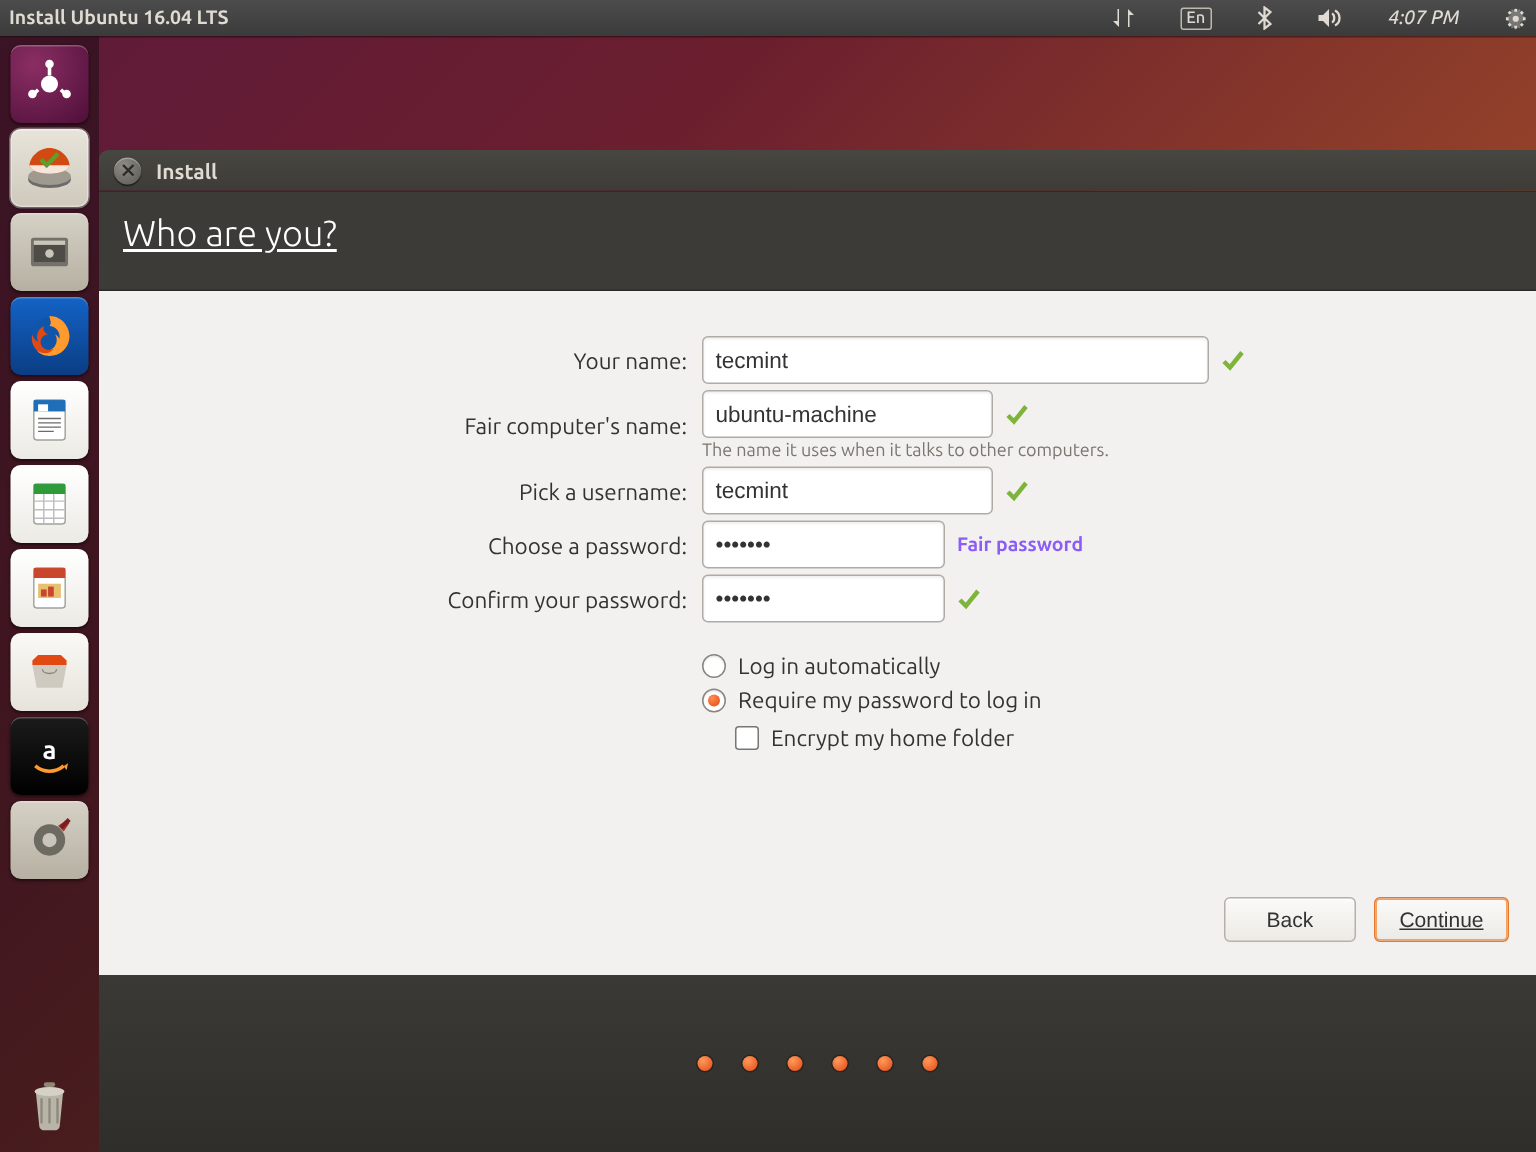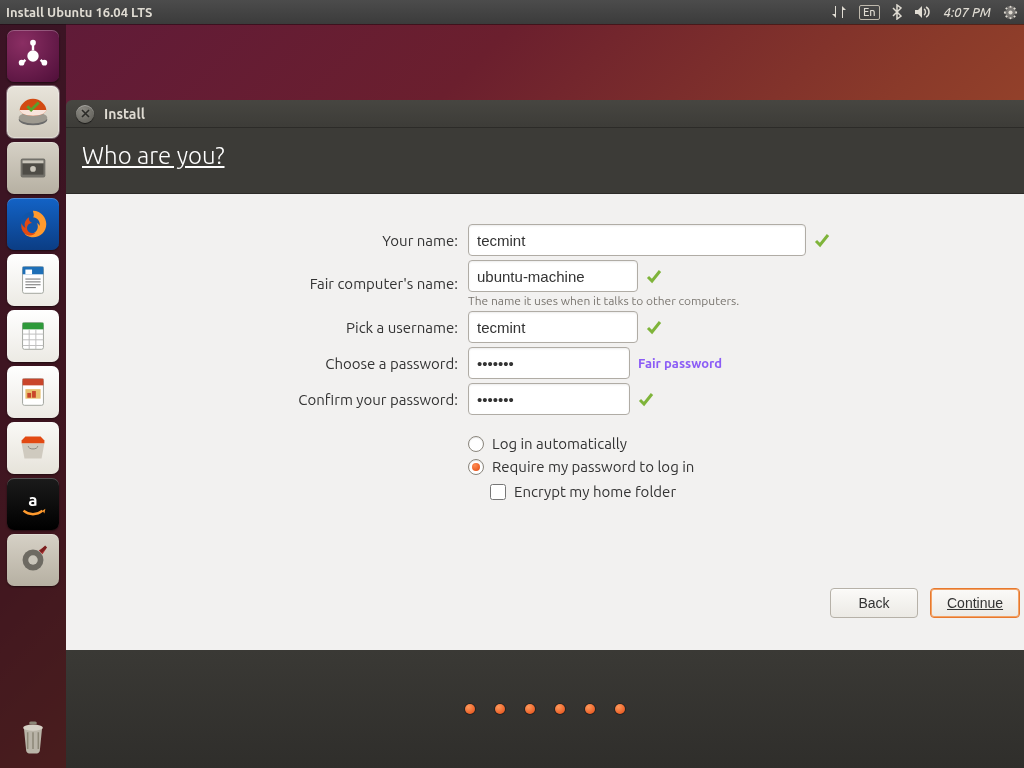--- a/index.html
+++ b/index.html
@@ -10,21 +10,21 @@
   
   .top-panel {
     position: absolute; left:0; top:0; right:0; height:24px;
     background: linear-gradient(#4c4c4c,#3b3b3b);
     color:#dfdbd2; font-size:13px; font-weight:600;
     display:flex; align-items:center; padding:0 6px;
     box-shadow:0 1px 0 rgba(0,0,0,.4);
   }
   .top-panel .title { flex:none; }
   .top-panel .spacer { flex:1; }
-  .top-panel .ind { display:flex; align-items:center; gap:12px; font-weight:500; }
+  .top-panel .ind { display:flex; align-items:center; gap:30px; font-weight:500; }
   .top-panel .ind span { display:flex; align-items:center; }
   .top-panel svg { display:block; }
   .lang-box { border:1px solid #bfb9ad; border-radius:2px; padding:0 3px; font-size:11px; line-height:13px; }
 
   
   .launcher {
     position:absolute; left:0; top:24px; bottom:0; width:66px;
     background:rgba(30,15,20,.55);
     display:flex; flex-direction:column; align-items:center;
     padding-top:6px; gap:4px;
@@ -54,32 +54,32 @@
     width:18px; height:18px; border-radius:50%;
     background:radial-gradient(circle at 35% 30%, #8c8a83, #5b5a54);
     display:flex; align-items:center; justify-content:center; color:#2b2b28; font-size:11px;
     box-shadow:0 1px 1px rgba(0,0,0,.6), inset 0 1px 0 rgba(255,255,255,.3);
   }
   .heading-bar {
     height:66px; background:#3c3b37; color:#fff; padding:14px 16px 0 16px;
     font-size:24px; font-weight:300; border-bottom:1px solid #2c2b28;text-decoration:underline;
   }
   .content {
-    flex:1; background:#f2f1f0; padding:30px 14px 24px 14px;
-    display:flex; flex-direction:row;
+    flex:1; background:#f2f1f0; padding:30px 14px 14px 14px;
+    display:flex; flex-direction:column;
   }
   .form { display:grid; grid-template-columns: 380px auto; column-gap:8px; row-gap:4px; align-content:start; }
   .lbl { text-align:right; align-self:center; color:#333; font-size:15px; padding-right:2px;}
   .field-row { display:flex; align-items:center; gap:8px; }
   input.text {
     height:32px; border:1px solid #b0aca5; border-radius:4px;
     background:#fff; padding:0 8px; font-size:15px; color:#333;
     box-shadow: inset 0 1px 2px rgba(0,0,0,.08);
   }
-  .w-long { width:338px; } .w-mid { width:170px; } .w-pass { width:162px; }
+  .w-long { width:338px; } .w-mid { width:194px; } .w-pass { width:162px; }
   .hint { font-size:12px; color:#7a7670; }
   .strength { font-size:13px; font-weight:600; color:#8b5cf6; }
   .check { width:16px; height:16px; }
   .radio-col { grid-column:2; display:flex; flex-direction:column; gap:6px; margin-top:16px; font-size:15px; color:#333;}
   .radio-col label, .radio-col .chk { display:flex; align-items:center; gap:8px; }
   .radio-col .chk { margin-left:22px; margin-top:2px;}
   input[type=radio]{ appearance:none; width:16px;height:16px;border-radius:50%;
     border:1px solid #8a857c;background:#fff; box-shadow:inset 0 1px 1px rgba(0,0,0,.1);
     display:grid; place-content:center;}
   input[type=radio]:checked::after{content:"";width:8px;height:8px;border-radius:50%;

